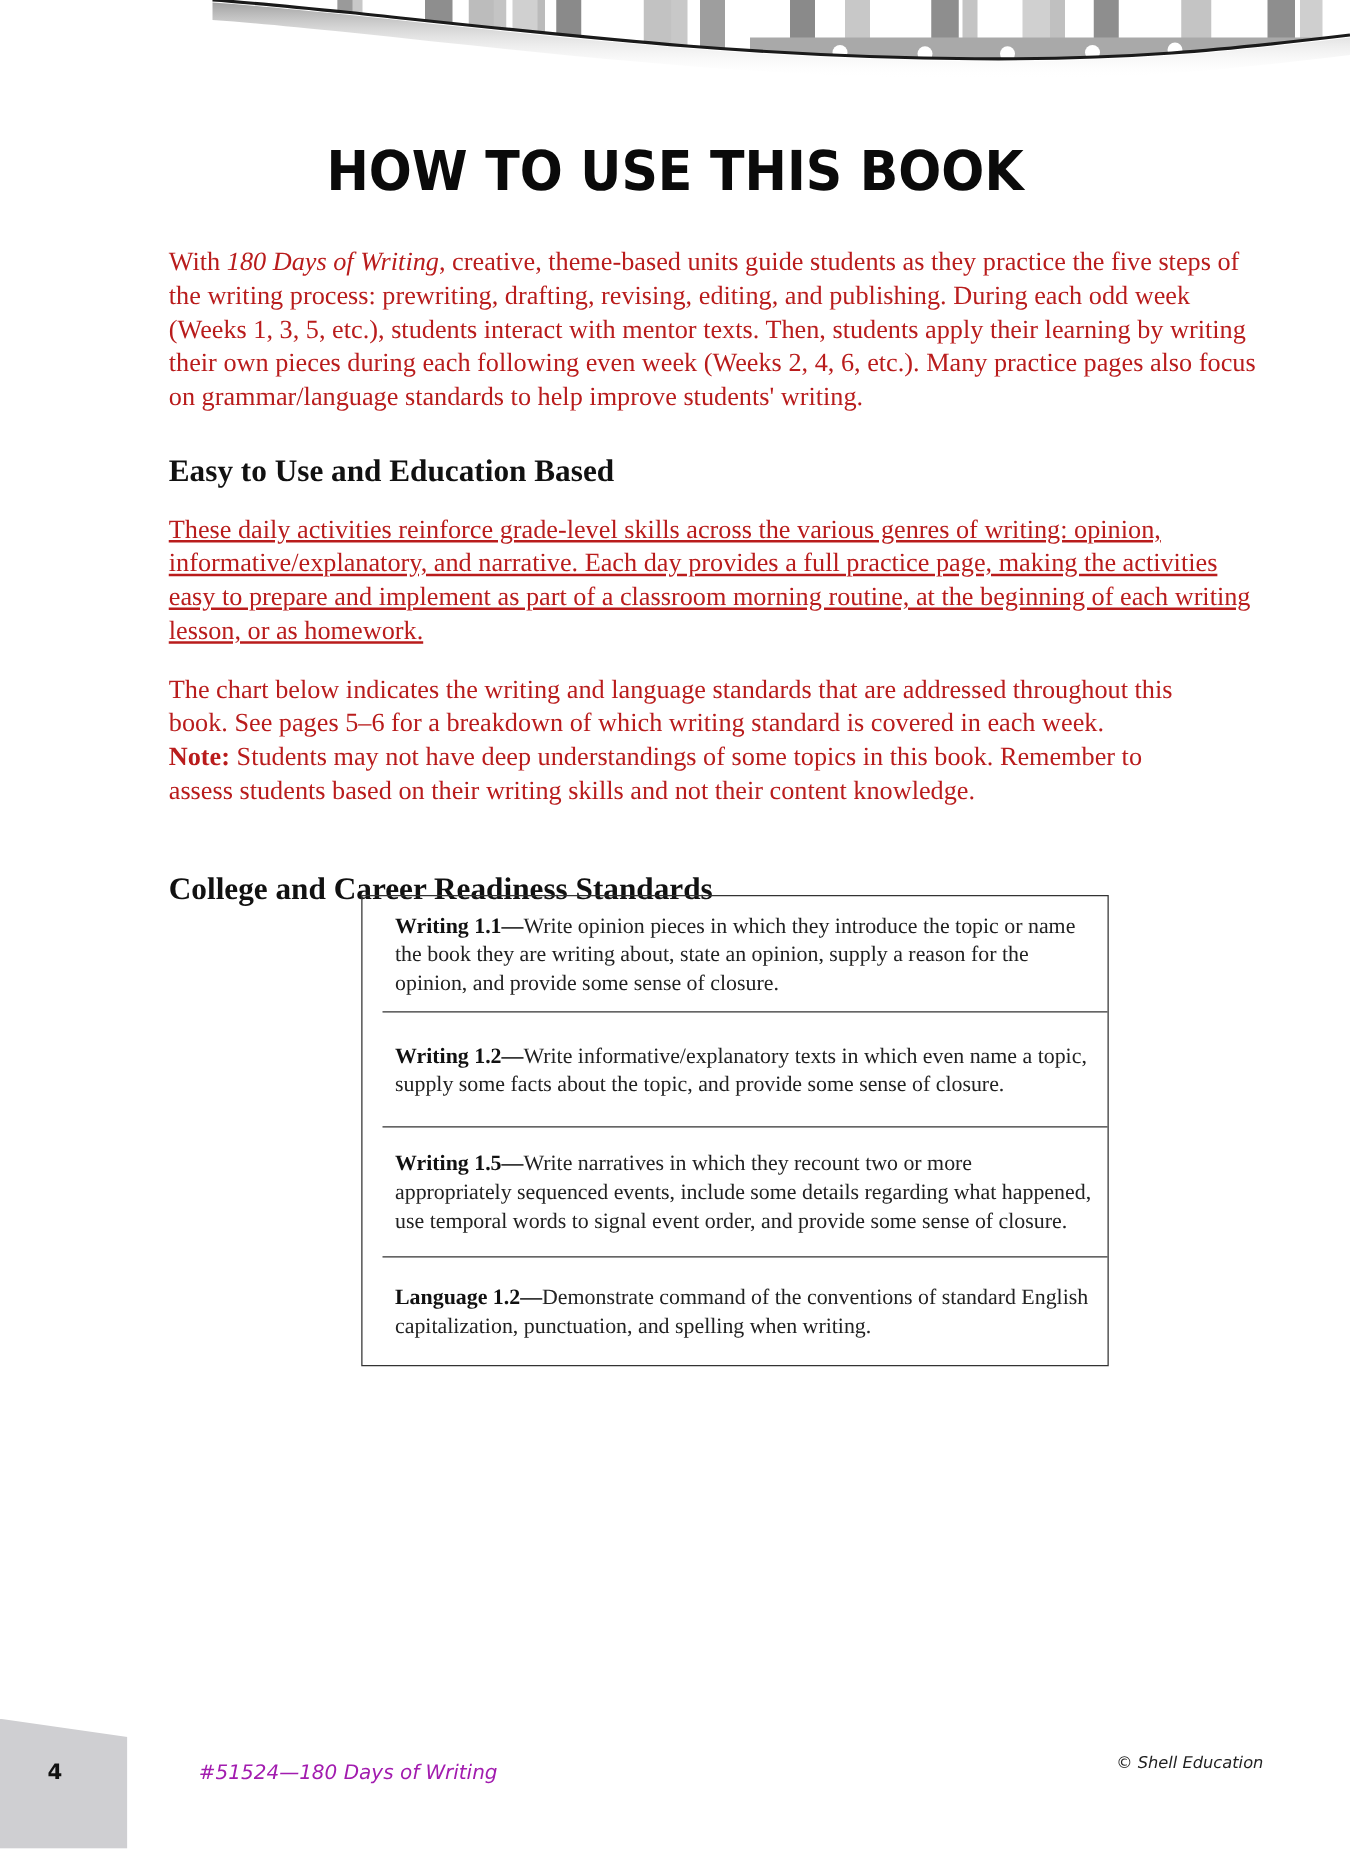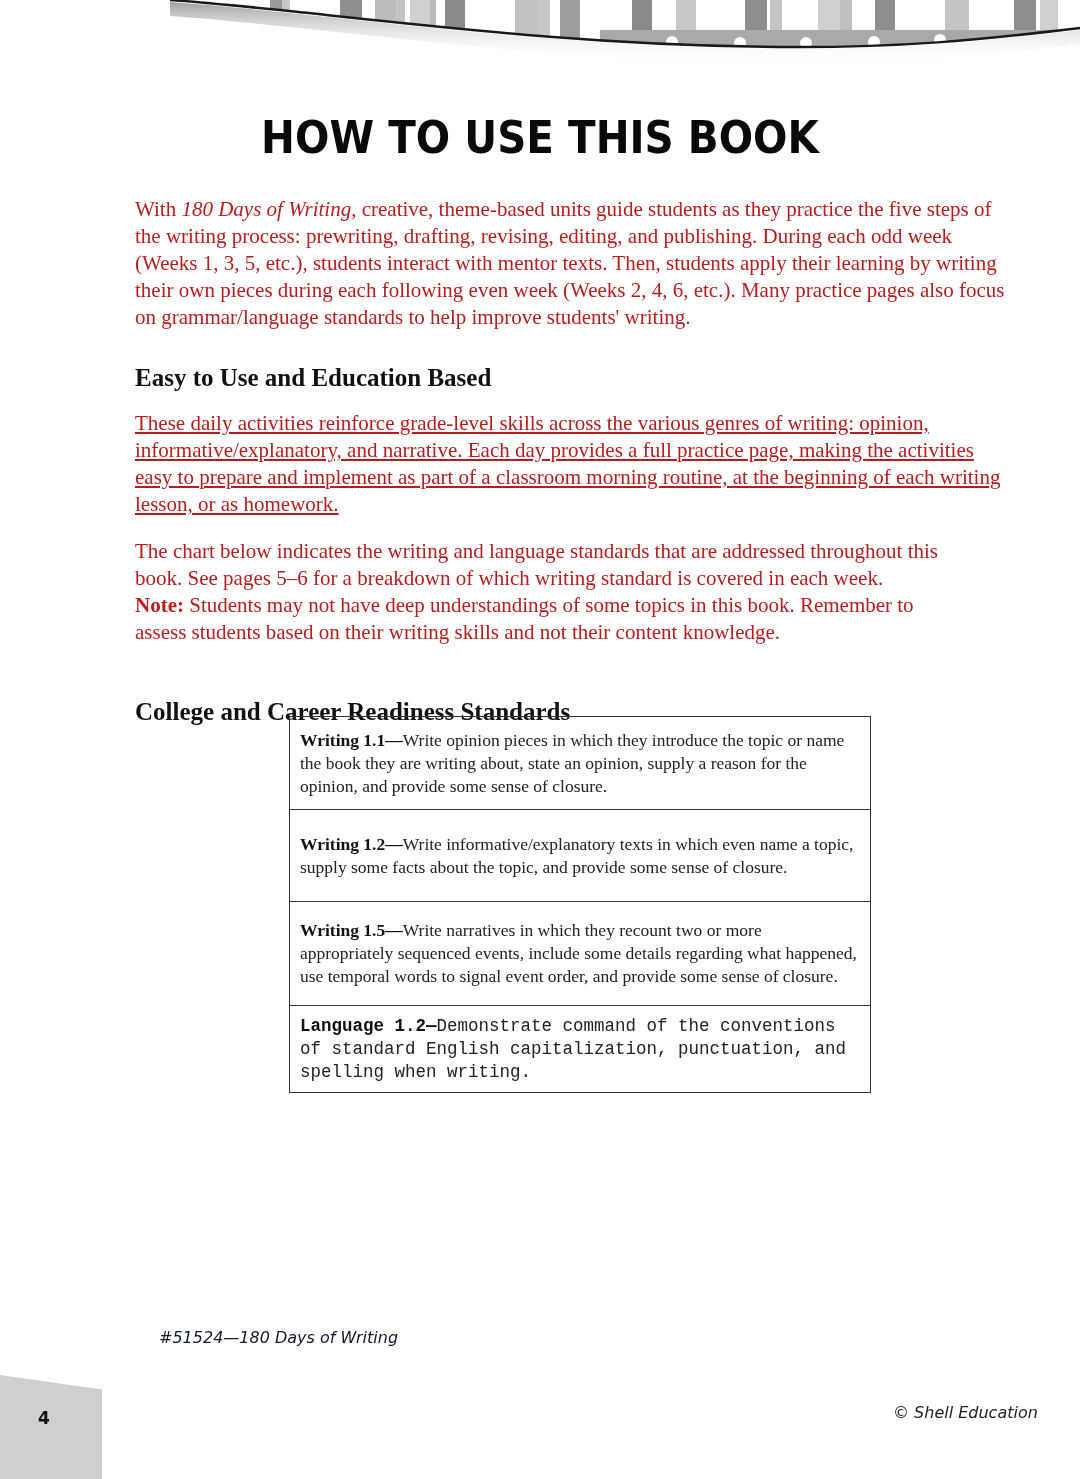--- a/index.html
+++ b/index.html
@@ -20,44 +20,45 @@
       font-size: 21px; line-height: 27px; color: #b91c1c;
     }
     .para i { font-style: italic; }
     .h2 {
       position: absolute; left: 135px;
       font-weight: bold; font-size: 25px; color: #111;
     }
     .table {
       position: absolute; left: 289px; top: 716px; width: 580px;
       border: 1.5px solid #333;
+      padding-left: 16px;
     }
     .row {
       border-top: 1.5px solid #333; padding: 0 12px 0 10px;
       box-sizing: border-box; display: flex; align-items: center;
       font-size: 17.5px; line-height: 23px; color: #222;
     }
     .row:first-child { border-top: none; }
     .row b { font-weight: bold; color: #111; }
     .footer-tab {
       position: absolute; left: 0; top: 1375px; width: 102px; height: 104px;
       background: #cfcfd2;
       clip-path: polygon(0 0, 100% 14%, 100% 100%, 0 100%);
     }
     .page-num {
       position: absolute; left: 38px; top: 1408px;
       font-family: "DejaVu Sans", sans-serif; font-weight: bold; font-size: 17px; color: #111;
     }
     .footer-left {
-      position: absolute; left: 159px; top: 1328px;
-      font-family: "DejaVu Sans", sans-serif; font-style: italic; font-size: 16px; color: #0f172a;
+      position: absolute; left: 159px; top: 1408px;
+      font-family: "DejaVu Sans", sans-serif; font-style: italic; font-size: 16px; color: #a21caf;
     }
     .footer-right {
       position: absolute; left: 893px; top: 1403px;
-      font-family: "DejaVu Sans", sans-serif; font-style: italic; font-size: 16px; color: #222;
+      font-family: "DejaVu Sans", sans-serif; font-style: italic; font-size: 13px; color: #222;
     }
   </style>
 </head>
 <body>
 
 <svg class="banner" viewBox="0 0 1080 70" preserveAspectRatio="none">
   <defs>
     <clipPath id="bclip">
       <path d="M170 0 L1080 0 L1080 28 C980 40 900 48 780 47 C600 46 450 28 280 10 C230 5 200 2 170 0 Z"></path>
     </clipPath>
@@ -115,21 +116,21 @@
 <div class="table">
   <div class="row" style="height:92px;">
       <span><b>Writing 1.1—</b><span>Write opinion pieces in which they introduce the topic or name the book they are writing about, state an opinion, supply a reason for the opinion, and provide some sense of closure.</span></span>
     </div>
   <div class="row" style="height:92px;">
       <span><b>Writing 1.2—</b><span>Write informative/explanatory texts in which even name a topic, supply some facts about the topic, and provide some sense of closure.</span></span>
     </div>
   <div class="row" style="height:104px;">
       <span><b>Writing 1.5—</b><span>Write narratives in which they recount two or more appropriately sequenced events, include some details regarding what happened, use temporal words to signal event order, and provide some sense of closure.</span></span>
     </div>
-  <div class="row" style="height:87px;font-family:Liberation Mono, monospace;">
+  <div class="row" style="height:87px;">
       <span><b>Language 1.2—</b><span>Demonstrate command of the conventions of standard English capitalization, punctuation, and spelling when writing.</span></span>
     </div>
 </div>
 
 <div class="footer-tab"></div>
 <div class="page-num">4</div>
 <div class="footer-left">#51524—180 Days of Writing</div>
 <div class="footer-right">© Shell Education</div>
 
 </body></html>

